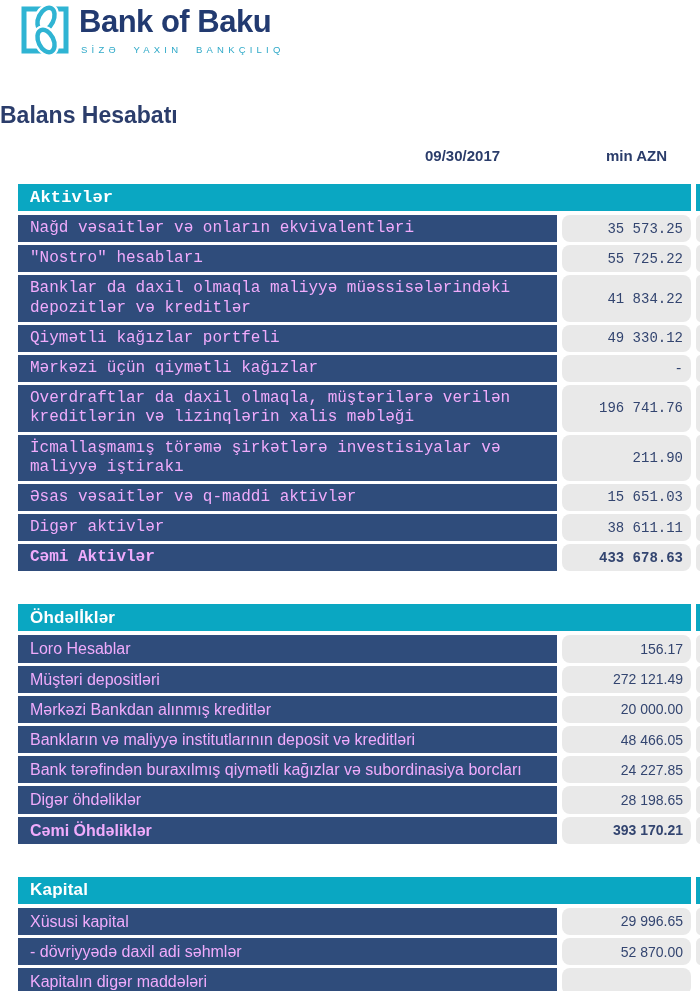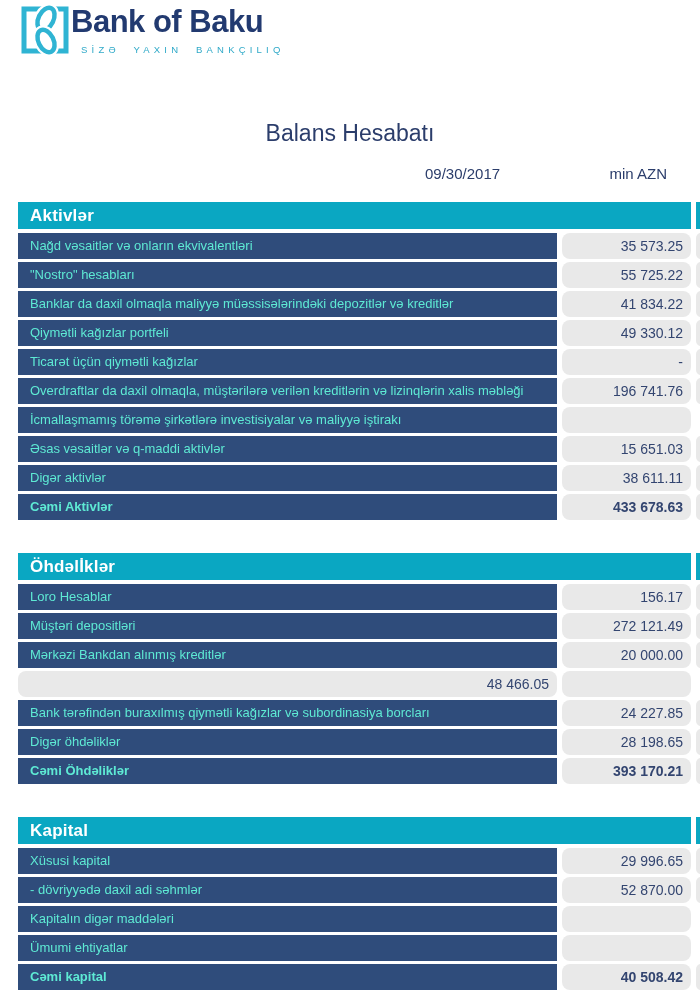--- a/index.html
+++ b/index.html
@@ -11,46 +11,46 @@
     --logocyan:#2FB4D3;
     --wordmark:#223A70;
     --tagline:#2FA9C8;
   }
   *{box-sizing:border-box;margin:0;padding:0;}
   html,body{width:700px;height:991px;overflow:hidden;background:#ffffff;
     font-family:"Liberation Sans","DejaVu Sans",sans-serif;}
   .page{position:relative;width:700px;height:991px;}
   .header{position:relative;height:60px;}
   .logo{position:absolute;left:20px;top:2px;width:52px;height:56px;}
-  .wordmark{position:absolute;left:71px;top:4px;font-size:31px;font-weight:bold;
+  .wordmark{position:absolute;left:79px;top:4px;font-size:31px;font-weight:bold;
     color:var(--wordmark);letter-spacing:-0.5px;white-space:nowrap;}
   .tagline{position:absolute;left:81px;top:44px;font-size:9.5px;font-weight:normal;
     color:var(--tagline);letter-spacing:4.2px;word-spacing:7px;white-space:nowrap;}
-  .title{margin-top:61px;text-align:center;font-size:23px;line-height:25px;
-    font-weight:normal;color:var(--heading);}
-  .meta{position:relative;height:17px;margin-top:19px;font-size:15px;color:var(--heading);}
+  .title{margin-top:43px;font-size:23px;line-height:25px;
+    font-weight:bold;color:var(--heading);}
+  .meta{position:relative;height:17px;margin-top:19px;font-size:15px;color:var(--heading);font-weight:bold;}
   .meta .date{position:absolute;left:425px;top:0;}
   .meta .unit{position:absolute;right:33px;top:0;}
   .table{margin:20px 0 0 18px;}
   .grid{display:grid;width:688px;grid-template-columns:539px 129px 10px;column-gap:5px;}
   .sec-head-row{margin-bottom:4px;}
   .sec-head{background:var(--cyan);height:27px;display:flex;align-items:center;
     padding-left:12px;color:#ffffff;font-size:17px;font-weight:bold;letter-spacing:0.2px;
     grid-column:1/3;}
   .sec-head.sliver{grid-column:3/4;padding:0;}
   .row{margin-bottom:3px;}
   .cell{min-height:26px;display:flex;align-items:center;}
-  .cell.label{background:var(--navy);color:#5eead4;font-size:13px;line-height:1.2;
+  .cell.label{background:var(--navy);color:#f0abfc;font-size:16px;line-height:1.2;
     padding:4px 24px 4px 12px;}
   .cell.value{background:var(--cellgray);color:var(--valuetext);font-size:14px;
     justify-content:flex-end;padding-right:8px;border-radius:8px;}
   .cell.value.sliver{padding:0;}
   .row.bold .cell.label,.row.bold .cell.value{font-weight:bold;}
   .section{margin-top:33px;}
-  .section:first-child{margin-top:0;}
+  .section:first-child{margin-top:0;font-family:Liberation Mono, monospace;}
 </style>
 </head>
 <body>
 
 <div class="page">
 
   <header class="header">
     <svg class="logo" viewBox="0 0 52 56" xmlns="http://www.w3.org/2000/svg">
       <rect x="4" y="7" width="42" height="42" fill="#ffffff" stroke="#2FB4D3" stroke-width="5"></rect>
       <g fill="none">
@@ -98,33 +98,34 @@
     <div class="cell value sliver"></div>
   </div>
 
   <div class="grid row">
     <div class="cell label">Qiymətli kağızlar portfeli</div>
     <div class="cell value">49 330.12</div>
     <div class="cell value sliver"></div>
   </div>
 
   <div class="grid row">
-    <div class="cell label">Ticarət üçün qiymətli kağızlar</div>
+    <div class="cell label">Mərkəzi üçün qiymətli kağızlar</div>
     <div class="cell value">-</div>
     <div class="cell value sliver"></div>
   </div>
 
   <div class="grid row">
     <div class="cell label">Overdraftlar da daxil olmaqla, müştərilərə verilən kreditlərin və lizinqlərin xalis məbləği</div>
     <div class="cell value">196 741.76</div>
     <div class="cell value sliver"></div>
   </div>
 
   <div class="grid row">
     <div class="cell label">İcmallaşmamış törəmə şirkətlərə investisiyalar və maliyyə iştirakı</div>
+    <div class="cell value">211.90</div>
     <div class="cell value sliver"></div>
   </div>
 
   <div class="grid row">
     <div class="cell label">Əsas vəsaitlər və q-maddi aktivlər</div>
     <div class="cell value">15 651.03</div>
     <div class="cell value sliver"></div>
   </div>
 
   <div class="grid row">
@@ -161,20 +162,21 @@
     <div class="cell value sliver"></div>
   </div>
 
   <div class="grid row">
     <div class="cell label">Mərkəzi Bankdan alınmış kreditlər</div>
     <div class="cell value">20 000.00</div>
     <div class="cell value sliver"></div>
   </div>
 
   <div class="grid row">
+    <div class="cell label">Bankların və maliyyə institutlarının deposit və kreditləri</div>
     <div class="cell value">48 466.05</div>
     <div class="cell value sliver"></div>
   </div>
 
   <div class="grid row">
     <div class="cell label">Bank tərəfindən buraxılmış qiymətli kağızlar və subordinasiya borcları</div>
     <div class="cell value">24 227.85</div>
     <div class="cell value sliver"></div>
   </div>
 

